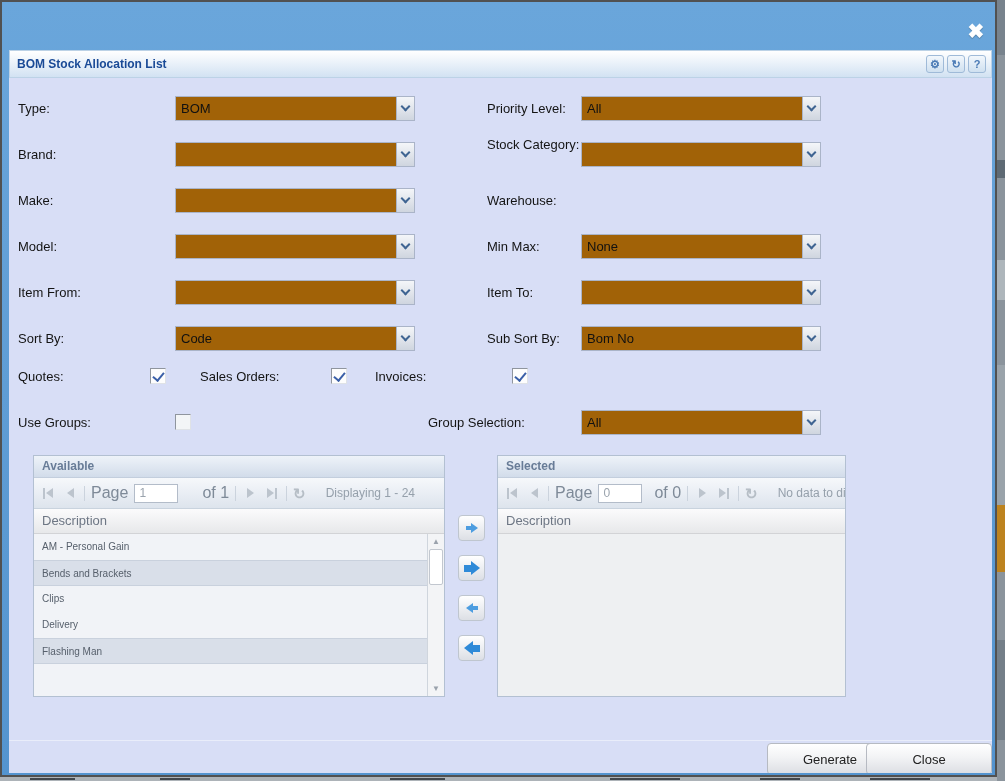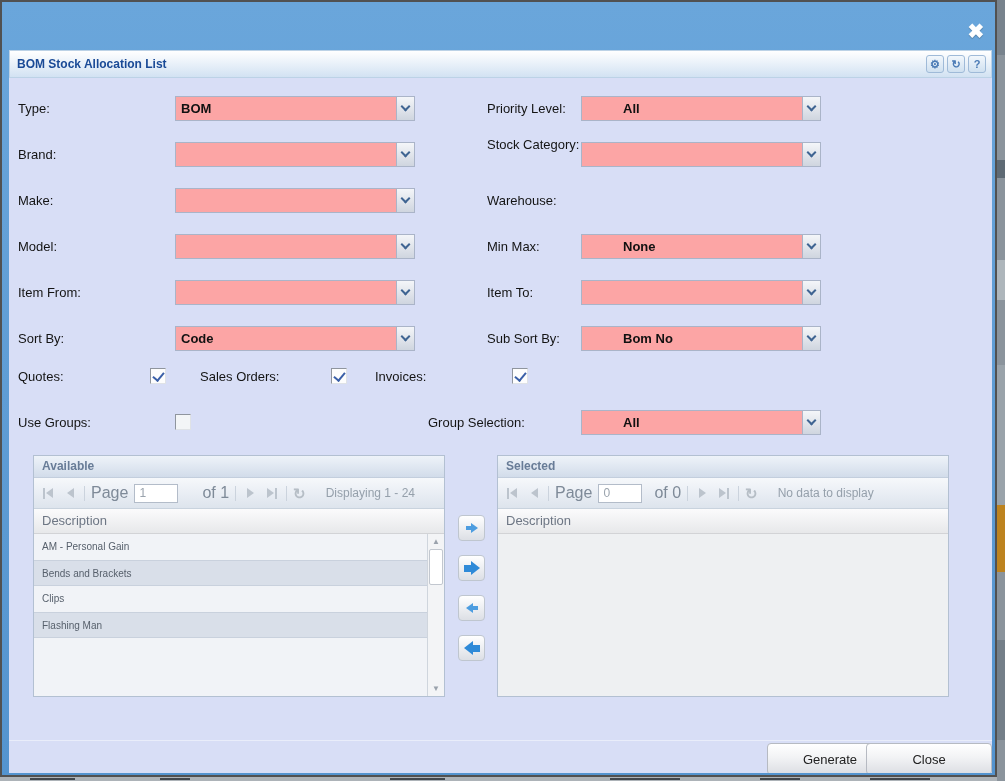--- a/index.html
+++ b/index.html
@@ -26,29 +26,29 @@
   .hdr-tools { display:flex; gap:3px; margin-right:5px; }
   .tool-btn { width:18px; height:18px; border:1px solid #9fbad8; border-radius:3px;
               background:linear-gradient(#f2f7fc,#cfe0f0); color:#4a7ab5; font-size:11px;
               font-weight:bold; display:flex; align-items:center; justify-content:center; cursor:pointer; }
 
   .win-body { position:absolute; left:7px; top:76px; width:983px; height:695px;
               background:#d8def6; overflow:hidden; }
 
   
   .flabel { position:absolute; font-size:13px; color:#141414; line-height:25px; }
-  .select { position:absolute; width:240px; height:25px; border:1px solid #aab4c8; background:#fca5a5;
-            display:flex; cursor:pointer;font-weight:bold; }
+  .select { position:absolute; width:240px; height:25px; border:1px solid #aab4c8; background:#a16207;
+            display:flex; cursor:pointer; }
   .sel-text { flex:1; font-size:13px; color:#111; padding:4px 0 0 5px; overflow:hidden; white-space:nowrap; }
   .sel-trigger { width:18px; border-left:1px solid #aab4c8;
                  background:linear-gradient(#f4f6f9,#cfd5df); display:flex; align-items:center; justify-content:center; }
   .chev { width:7px; height:7px; border-right:2px solid #3f6492; border-bottom:2px solid #3f6492;
           transform:rotate(45deg); margin-top:-4px; }
   .ll { left:9px; }  .rl { left:478px; }
-  .lsel { left:166px; } .rsel { left:572px;padding-left:36px; }
+  .lsel { left:166px; } .rsel { left:572px; }
 
   
   .cb { position:absolute; width:16px; height:16px; background:#f3f5f7;
         border:1px solid; border-color:#8f959e #dfe2e6 #dfe2e6 #8f959e; cursor:pointer; }
   .cb.checked { background:#fdfdfd; }
   .cb.checked::after { content:""; position:absolute; left:4px; top:1px; width:5px; height:9px;
         border-right:2px solid #3a5fa8; border-bottom:2px solid #3a5fa8; transform:rotate(40deg); }
 
   
   .lpanel { position:absolute; width:412px; height:242px; border:1px solid #b3c0d2; background:#fff; }
@@ -261,20 +261,21 @@
           <span class="tb-sep"></span>
           <span class="tb-refresh">↻</span>
           <span class="tb-status">Displaying 1 - 24</span>
         </div>
         <div class="grid-hd">Description</div>
         <div class="rows">
           <div class="rows-inner">
             <div class="lrow">AM - Personal Gain</div>
             <div class="lrow stripe">Bends and Brackets</div>
             <div class="lrow">Clips</div>
+            <div class="lrow">Delivery</div>
             <div class="lrow stripe">Flashing Man</div>
           </div>
           <div class="vscroll">
             <div class="vs-btn vs-up">▲</div>
             <div class="vs-thumb"></div>
             <div class="vs-btn vs-down">▼</div>
           </div>
         </div>
       </div>
 
@@ -296,21 +297,21 @@
             <span class="shaft-sm"></span>
           </span>
       </div>
       <div class="xfer" style="top:557px">
         <span class="tarr">
             <span class="head-l-lg"></span>
             <span class="shaft-lg"></span>
           </span>
       </div>
 
-      <div class="lpanel" style="left:488px;top:377px;width:452px">
+      <div class="lpanel" style="left:488px;top:377px;width:349px">
         <div class="lp-title">Selected</div>
         <div class="lp-toolbar">
           <span class="tb-ico">
               <span class="pbar"></span>
               <span class="tri-l"></span>
             </span>
           <span class="tb-ico">
               <span class="tri-l"></span>
             </span>
           <span class="tb-sep"></span>

